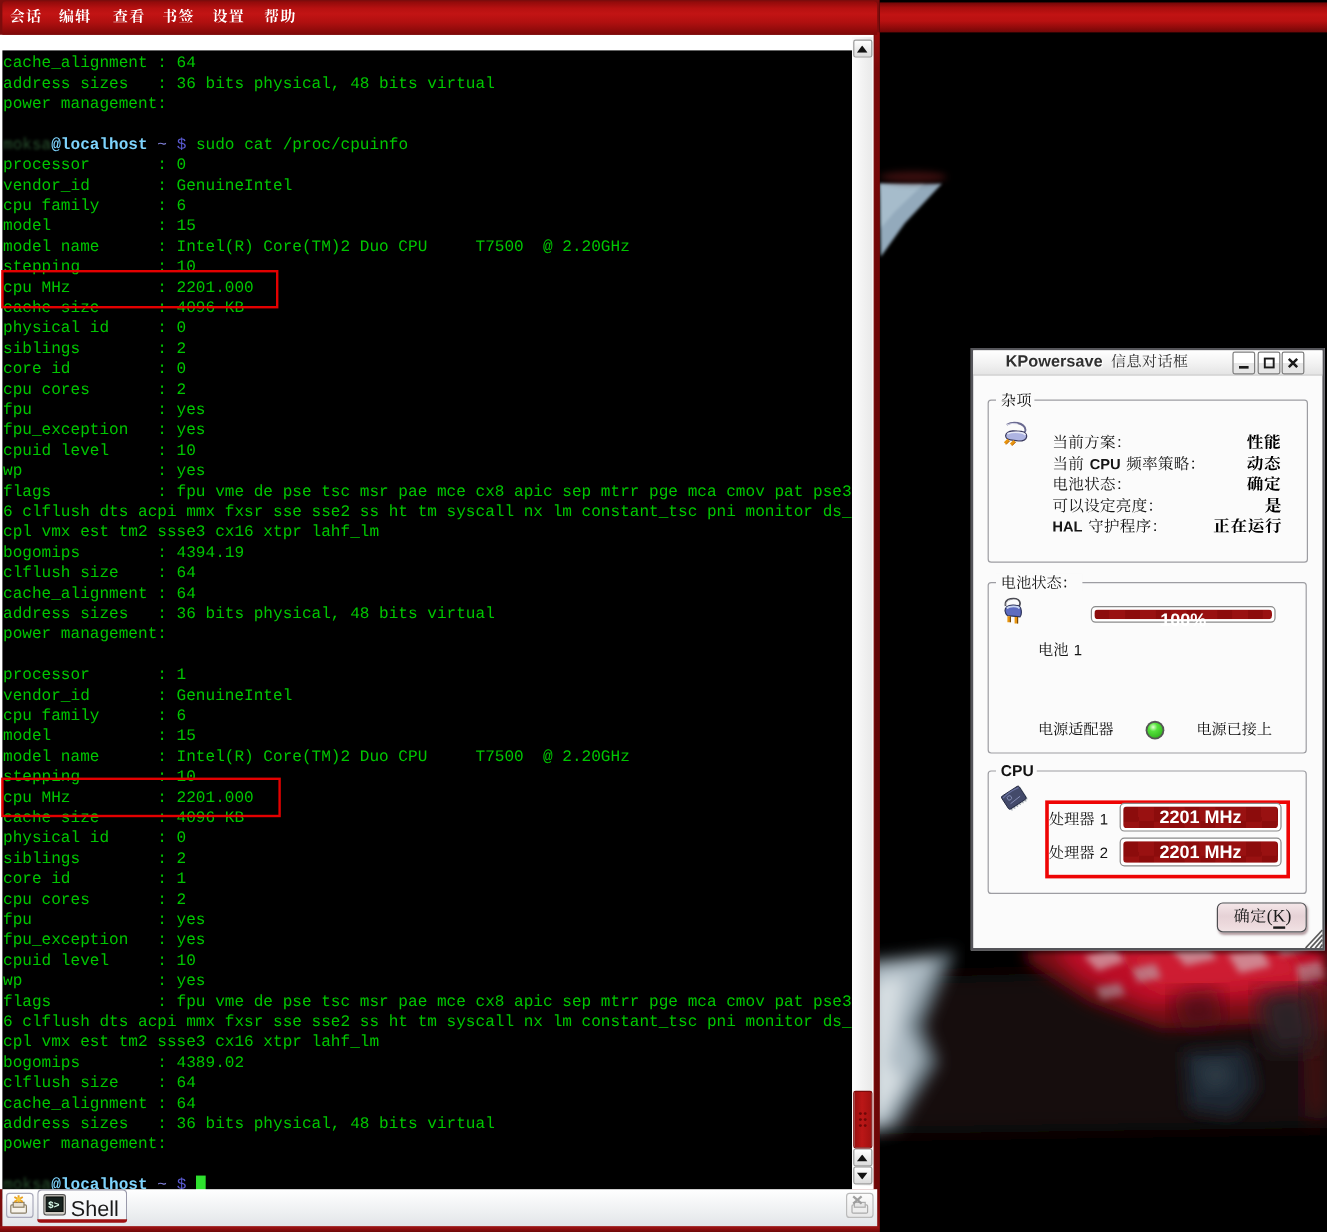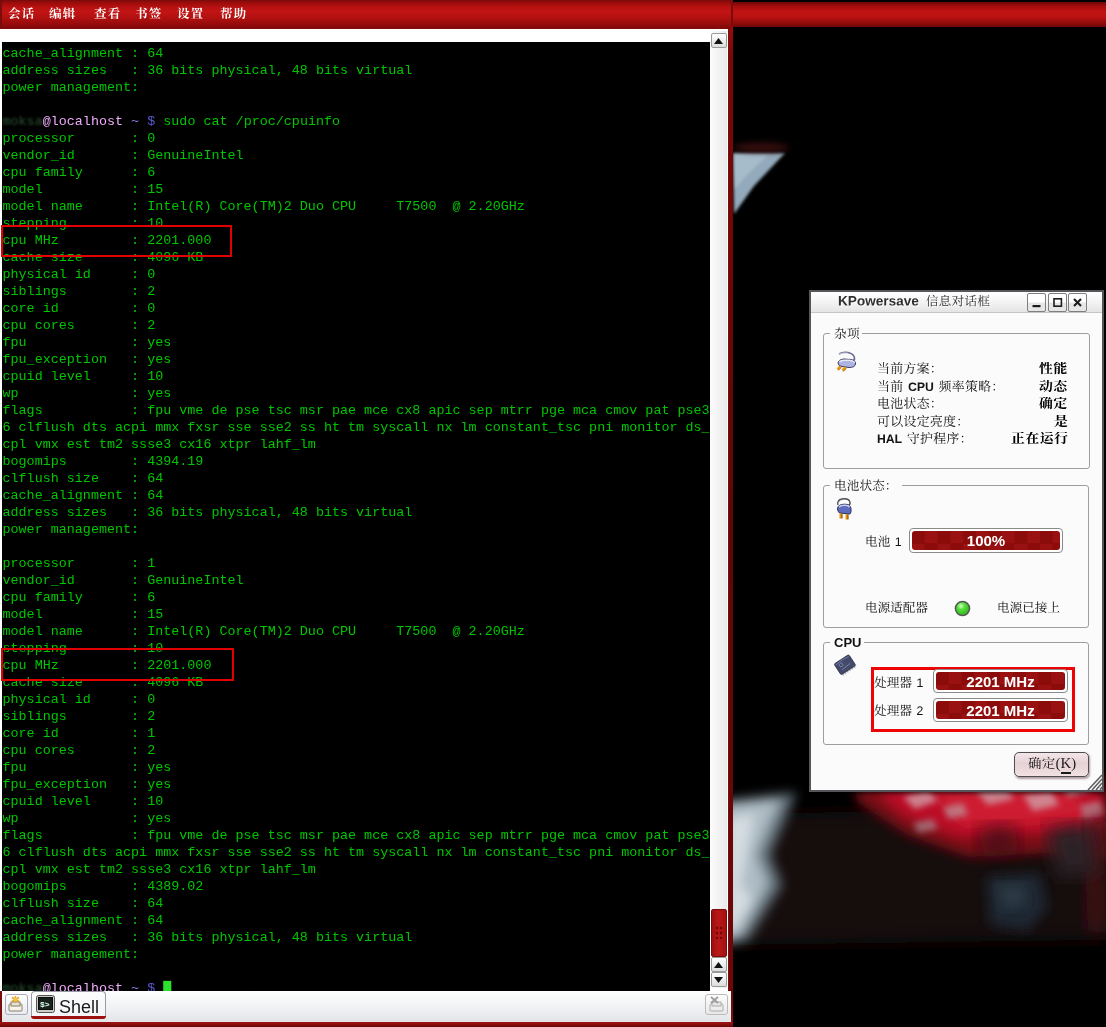--- a/index.html
+++ b/index.html
@@ -12,21 +12,21 @@
 
 #kwin{position:absolute;left:0;top:0;width:733px;height:1027px;background:#7c0c0c}
 #menubar{position:absolute;left:2px;top:1px;width:729px;height:28px;border-radius:3px 3px 0 0;
  background:linear-gradient(#8e0a0a 0%,#b81111 22%,#c21414 38%,#b11010 62%,#920b0b 85%,#7d0808 100%)}
 #termframe{position:absolute;left:0px;top:29px;width:728px;height:962px;background:#fff}
 #rborder{position:absolute;left:729px;top:27px;width:4px;height:995px;background:linear-gradient(#9a0c0c 0%,#7a0808 3%,#600606 50%,#6e0707 97%,#8c0c0c 100%)}
 #term{position:absolute;left:2px;top:42px;width:708px;height:957px;background:#000;overflow:hidden}
 #term pre{position:absolute;left:0.5px;top:3px;font-family:"Liberation Mono",monospace;
  font-size:13.4px;line-height:17px;color:#00c600}
 .ru{color:#2a5430;filter:blur(1.2px)}
-.rg{color:#f0abfc;font-weight:normal}
+.rg{color:#7dd3fc;font-weight:bold}
 .rt{color:#8080d8}
 .rd{color:#5a5ad2}
 .cur{color:#2ee02e}
 .redbox{position:absolute;border:2px solid #e30000}
 
 #sbar{position:absolute;left:710px;top:31px;width:17px;height:957px;background:linear-gradient(90deg,#fcfcfc,#e9e9e9)}
 .sbtn{position:absolute;left:710.5px;width:16px;height:15px;border:1px solid #9a9a9a;border-radius:2px;
  background:linear-gradient(#ffffff,#dcdcdc);color:#111;text-align:center}
 .sbtn svg{display:block;margin:4px auto 0}
 #sthumb{position:absolute;left:710.5px;top:909px;width:16px;height:48px;border:1px solid #7c0a0a;border-radius:2px;
@@ -301,21 +301,21 @@
     </svg>
 <svg style="position:absolute;left:877px;top:432px;" width="98" height="15" viewBox="0 0 98 15">
       <path transform="translate(0 11)" d="M6.2 0V-3.6H2.6V0H0.8V-8.4H2.6V-5.1H6.2V-8.4H8V0Z M15.6 0 14.8 -2.1H11.6L10.9 0H9.1L12.2 -8.4H14.2L17.3 0ZM13.2 -7.1 13.2 -7Q13.1 -6.8 13 -6.5Q13 -6.2 12 -3.5H14.4L13.6 -5.9L13.3 -6.7Z M18.4 0V-8.4H20.2V-1.4H24.7V0Z M35.4 -10.9 35.3 -10.8C35.8 -10.4 36.2 -9.7 36.3 -9.1C37.2 -8.4 38 -10.3 35.4 -10.9ZM32.8 -4.6 32.6 -4.5C33.3 -3.8 34.2 -2.7 34.3 -1.7C35.4 -1 36.1 -3.3 32.8 -4.6ZM32 -9.5 31.7 -9.5C31.8 -8.7 31.3 -7.9 30.8 -7.6C30.5 -7.5 30.3 -7.2 30.4 -6.9C30.6 -6.6 31.1 -6.6 31.4 -6.8C31.8 -7.1 32.1 -7.6 32.1 -8.4H40.6C40.5 -8 40.2 -7.3 40 -6.9L40.2 -6.8C40.7 -7.2 41.3 -7.8 41.7 -8.3C42 -8.3 42.1 -8.3 42.2 -8.4L41.2 -9.4L40.6 -8.8H32.1C32.1 -9 32 -9.3 32 -9.5ZM39 -7.7 37.6 -7.8V-5.6H30.9L31 -5.2H37.6V-0.4C37.6 -0.1 37.6 -0 37.3 -0C36.9 -0 35.1 -0.2 35.1 -0.2V0C35.9 0.1 36.3 0.2 36.6 0.4C36.8 0.5 36.9 0.8 36.9 1.1C38.3 0.9 38.5 0.4 38.5 -0.3V-5.2H41.5C41.7 -5.2 41.9 -5.2 41.9 -5.4C41.4 -5.8 40.7 -6.4 40.7 -6.4L40.1 -5.6H38.5V-7.3C38.8 -7.4 38.9 -7.5 39 -7.7Z M50.9 -11 50.7 -10.9C51.2 -10.4 51.8 -9.6 51.9 -8.9C52.7 -8.3 53.5 -10.1 50.9 -11ZM54.1 -5.4H49.6L49.6 -6.1V-8.2H54.1ZM48.8 -8.7V-6.1C48.8 -3.7 48.5 -1.2 46.8 0.9L47 1.1C49 -0.6 49.5 -3 49.6 -5H54.1V-4.1H54.2C54.5 -4.1 54.9 -4.3 54.9 -4.4V-8.1C55.2 -8.1 55.4 -8.2 55.5 -8.3L54.4 -9.1L54 -8.6H49.8L48.8 -9ZM47.4 -8.7 46.9 -7.9H46.3V-10.4C46.6 -10.5 46.8 -10.6 46.8 -10.8L45.5 -10.9V-7.9H43.5L43.6 -7.6H45.5V-4.7C44.6 -4.4 43.9 -4.1 43.5 -4L44 -3C44.1 -3 44.2 -3.1 44.2 -3.3L45.5 -4V-0.4C45.5 -0.2 45.4 -0.1 45.2 -0.1C44.9 -0.1 43.5 -0.2 43.5 -0.2V0C44.1 0.1 44.4 0.2 44.6 0.4C44.8 0.5 44.9 0.7 44.9 1C46.2 0.9 46.3 0.4 46.3 -0.3V-4.4L48.3 -5.6L48.3 -5.7L46.3 -5V-7.6H48C48.2 -7.6 48.3 -7.6 48.4 -7.8C48 -8.2 47.4 -8.7 47.4 -8.7Z M60.7 0.2 60.8 0.5H68.5C68.7 0.5 68.8 0.5 68.8 0.3C68.4 -0.1 67.7 -0.6 67.7 -0.6L67.1 0.2H65.2V-2.1H67.9C68.1 -2.1 68.2 -2.2 68.3 -2.3C67.9 -2.7 67.2 -3.2 67.2 -3.2L66.6 -2.5H65.2V-4.5H68.1C68.3 -4.5 68.4 -4.6 68.5 -4.7C68 -5.1 67.4 -5.6 67.4 -5.6L66.8 -4.9H61.4L61.5 -4.5H64.3V-2.5H61.5L61.6 -2.1H64.3V0.2ZM62 -10V-5.8H62.1C62.5 -5.8 62.8 -6 62.8 -6.1V-6.5H66.8V-6H66.9C67.2 -6 67.6 -6.2 67.6 -6.3V-9.5C67.8 -9.5 68 -9.6 68.1 -9.8L67.1 -10.5L66.7 -10H62.9L62 -10.4ZM62.8 -6.9V-9.6H66.8V-6.9ZM60.5 -10.9C59.7 -10.3 58 -9.6 56.7 -9.2L56.7 -9C57.4 -9.1 58.2 -9.2 58.8 -9.4V-7.1H56.7L56.8 -6.7H58.7C58.3 -5 57.6 -3.2 56.5 -1.8L56.7 -1.6C57.6 -2.5 58.3 -3.4 58.8 -4.5V1H59C59.4 1 59.7 0.8 59.7 0.7V-5.6C60.1 -5.1 60.5 -4.5 60.7 -3.9C61.5 -3.3 62.1 -5 59.7 -6V-6.7H61.4C61.5 -6.7 61.7 -6.8 61.7 -6.9C61.3 -7.3 60.7 -7.8 60.7 -7.8L60.1 -7.1H59.7V-9.6C60.1 -9.7 60.6 -9.8 60.9 -10C61.2 -9.9 61.5 -9.9 61.6 -10Z M75.1 -10.9 75 -10.8C75.5 -10.4 76.1 -9.6 76.3 -9C77.3 -8.4 77.9 -10.3 75.1 -10.9ZM80.7 -9.7 80.1 -8.9H72.1L71.1 -9.3V-5.7C71.1 -3.4 71 -1 69.8 0.9L69.9 1C71.8 -0.9 72 -3.6 72 -5.7V-8.5H81.5C81.7 -8.5 81.8 -8.5 81.8 -8.7C81.4 -9.1 80.7 -9.7 80.7 -9.7ZM74.6 -6.5 74.5 -6.3C75.4 -6 76.6 -5.2 77.1 -4.6C77.6 -4.4 77.9 -4.9 77.3 -5.5C78.2 -5.9 79.4 -6.5 79.9 -7C80.2 -7 80.4 -7 80.5 -7.1L79.5 -8.1L78.9 -7.5H73.1L73.3 -7.1H78.8C78.3 -6.7 77.7 -6.1 77.1 -5.7C76.7 -6 75.9 -6.3 74.6 -6.5ZM77.2 -0.2V-4.1H80.2C79.9 -3.6 79.5 -2.9 79.2 -2.5L79.4 -2.4C79.9 -2.8 80.8 -3.5 81.2 -4C81.5 -4 81.6 -4 81.7 -4.1L80.7 -5.1L80.2 -4.5H72.4L72.5 -4.1H76.3V-0.2C76.3 -0 76.2 0.1 76 0.1C75.7 0.1 74.3 -0.1 74.3 -0.1V0.1C74.9 0.2 75.3 0.3 75.5 0.4C75.6 0.6 75.7 0.8 75.8 1C77 0.9 77.2 0.5 77.2 -0.2Z M85.6 -0.4C86 -0.4 86.4 -0.8 86.4 -1.2C86.4 -1.7 86 -2 85.6 -2C85.1 -2 84.8 -1.7 84.8 -1.2C84.8 -0.8 85.1 -0.4 85.6 -0.4ZM85.6 -5.7C86 -5.7 86.4 -6 86.4 -6.4C86.4 -6.9 86 -7.2 85.6 -7.2C85.1 -7.2 84.8 -6.9 84.8 -6.4C84.8 -6 85.1 -5.7 85.6 -5.7Z" fill="#161616"></path>
     </svg>
 <svg style="position:absolute;left:1010.5px;top:432px" width="59" height="15" viewBox="0 0 59 15">
       <path transform="translate(0 11)" d="M2.4 -7.1V0.1H0.4L0.5 0.5H13C13.2 0.5 13.3 0.4 13.4 0.3C12.7 -0.3 11.6 -1.2 11.6 -1.2L10.6 0.1H8V-5.1H11.9C12.1 -5.1 12.3 -5.2 12.3 -5.3C11.7 -5.9 10.6 -6.7 10.6 -6.7L9.7 -5.5H8V-9.9H12.4C12.7 -9.9 12.8 -10 12.8 -10.2C12.2 -10.7 11.1 -11.6 11.1 -11.6L10.1 -10.3H1.1L1.2 -9.9H6.3V0.1H4.2V-6.5C4.5 -6.6 4.6 -6.7 4.7 -6.9Z M25.8 -10.1 24.9 -8.9H20.7C21 -9.6 21.2 -10.2 21.5 -10.8C21.8 -10.9 22 -11 22 -11.2L19.7 -11.8C19.5 -10.9 19.2 -9.9 18.8 -8.9H15.1L15.2 -8.5H18.7C17.8 -6.4 16.5 -4.3 14.7 -2.8L14.9 -2.7C15.7 -3.1 16.4 -3.6 17.1 -4.2V1.2H17.4C18 1.2 18.7 0.9 18.7 0.8V-5.3C19 -5.4 19.1 -5.5 19.1 -5.6L18.7 -5.8C19.4 -6.6 20 -7.6 20.5 -8.5H27.2C27.4 -8.5 27.6 -8.6 27.6 -8.7C26.9 -9.3 25.8 -10.1 25.8 -10.1ZM25.3 -5.7 24.4 -4.7H23.7V-7.4C24 -7.4 24.1 -7.5 24.1 -7.7L22 -7.9V-4.7H19.4L19.5 -4.3H22V-0H18.9L19 0.4H27.4C27.6 0.4 27.7 0.3 27.8 0.1C27.1 -0.4 26.1 -1.2 26.1 -1.2L25.2 -0H23.7V-4.3H26.5C26.7 -4.3 26.8 -4.3 26.9 -4.5C26.3 -5 25.3 -5.7 25.3 -5.7Z M39.7 -11.6 38.8 -10.4H34.2L34.3 -10H40.9C41.1 -10 41.3 -10.1 41.3 -10.2C40.7 -10.8 39.7 -11.6 39.7 -11.6ZM30 -11.4 29.8 -11.4C30.4 -10.6 31.1 -9.4 31.3 -8.4C32.8 -7.3 34.1 -10.3 30 -11.4ZM40.5 -8.7 39.5 -7.5H33.2L33.4 -7.1H36.3C35.9 -5.9 34.8 -4 34.1 -3.3C33.9 -3.2 33.6 -3.1 33.6 -3.1L34.2 -1.4C34.3 -1.4 34.4 -1.5 34.6 -1.7C36.8 -2.2 38.6 -2.8 39.9 -3.1C40.1 -2.6 40.2 -2.2 40.3 -1.7C42 -0.3 43.3 -3.8 38.7 -5.7L38.6 -5.7C39 -5 39.4 -4.2 39.8 -3.5C37.9 -3.3 36 -3.2 34.8 -3.1C35.9 -3.9 37.2 -5.2 37.9 -6.2C38.2 -6.1 38.3 -6.2 38.4 -6.4L36.8 -7.1H41.7C41.9 -7.1 42.1 -7.2 42.1 -7.3C41.5 -7.9 40.5 -8.7 40.5 -8.7ZM31 -1.5C30.4 -1.2 29.8 -0.8 29.3 -0.5L30.3 1.1C30.4 1 30.5 0.9 30.4 0.8C30.9 0.1 31.5 -0.9 31.8 -1.3C31.9 -1.5 32.1 -1.6 32.3 -1.3C33.4 0.2 34.6 0.9 37.4 0.9C38.7 0.9 40.2 0.9 41.2 0.9C41.3 0.2 41.6 -0.3 42.2 -0.4V-0.6C40.7 -0.5 39.4 -0.5 37.9 -0.5C35.1 -0.5 33.6 -0.8 32.5 -1.8V-6.1C32.9 -6.2 33.1 -6.3 33.2 -6.4L31.5 -7.7L30.8 -6.7H29.3L29.4 -6.3H31Z M46.8 -11.7C46.2 -10.6 45 -8.8 43.8 -7.7L43.9 -7.6C45.5 -8.3 47.1 -9.5 48.1 -10.4C48.4 -10.3 48.6 -10.4 48.7 -10.5ZM49.3 -10.3 49.4 -9.9H55.8C56 -9.9 56.1 -10 56.2 -10.1C55.6 -10.7 54.6 -11.4 54.6 -11.4L53.8 -10.3ZM47 -8.9C46.3 -7.4 44.9 -5.1 43.4 -3.7L43.6 -3.5C44.3 -3.9 45 -4.4 45.7 -5V1.2H46C46.6 1.2 47.3 0.9 47.3 0.8V-5.8C47.5 -5.8 47.7 -5.9 47.7 -6.1L47.1 -6.3C47.6 -6.7 48 -7.2 48.4 -7.6C48.7 -7.5 48.9 -7.6 48.9 -7.8ZM48.5 -7.1 48.6 -6.7H52.6V-0.9C52.6 -0.7 52.5 -0.6 52.3 -0.6C51.9 -0.6 49.8 -0.8 49.8 -0.8V-0.6C50.7 -0.5 51.1 -0.3 51.4 -0C51.7 0.2 51.8 0.6 51.9 1.1C53.9 1 54.3 0.2 54.3 -0.9V-6.7H56.3C56.4 -6.7 56.6 -6.8 56.6 -7C56.1 -7.5 55.1 -8.3 55.1 -8.3L54.2 -7.1Z" fill="#000"></path>
     </svg>
 <svg style="position:absolute;left:865px;top:535px;" width="39" height="15" viewBox="0 0 39 15">
       <path transform="translate(0 11)" d="M5.5 -5.7H2.4V-8.1H5.5ZM5.5 -5.3V-3.1H2.4V-5.3ZM6.4 -5.7V-8.1H9.7V-5.7ZM6.4 -5.3H9.7V-3.1H6.4ZM2.4 -2.1V-2.7H5.5V-0.5C5.5 0.4 6 0.6 7.3 0.6H9.1C11.7 0.6 12.3 0.5 12.3 0.1C12.3 -0.1 12.2 -0.2 11.8 -0.3L11.8 -2.3H11.6C11.5 -1.4 11.3 -0.6 11.2 -0.4C11.1 -0.3 11 -0.2 10.8 -0.2C10.5 -0.2 9.9 -0.2 9.1 -0.2H7.3C6.5 -0.2 6.4 -0.3 6.4 -0.7V-2.7H9.7V-2H9.8C10.1 -2 10.5 -2.2 10.5 -2.3V-8C10.8 -8 11 -8.1 11.1 -8.2L10.1 -9L9.6 -8.5H6.4V-10.2C6.7 -10.2 6.8 -10.4 6.8 -10.5L5.5 -10.7V-8.5H2.5L1.6 -8.9V-1.8H1.8C2.1 -1.8 2.4 -2 2.4 -2.1Z M14.2 -10.5 14.1 -10.4C14.7 -10 15.4 -9.3 15.6 -8.7C16.5 -8.2 17 -10.1 14.2 -10.5ZM13.3 -7.5 13.2 -7.4C13.7 -7 14.4 -6.4 14.6 -5.8C15.5 -5.3 16 -7.2 13.3 -7.5ZM14 -2.5C13.9 -2.5 13.4 -2.5 13.4 -2.5V-2.2C13.7 -2.2 13.9 -2.2 14.1 -2.1C14.3 -1.9 14.4 -0.9 14.2 0.4C14.3 0.8 14.4 1 14.6 1C15.1 1 15.3 0.7 15.3 0.2C15.4 -0.9 15 -1.4 15 -2C15 -2.3 15.1 -2.7 15.2 -3.1C15.4 -3.7 16.5 -6.7 17 -8.3L16.8 -8.4C14.5 -3.2 14.5 -3.2 14.3 -2.8C14.2 -2.5 14.1 -2.5 14 -2.5ZM23.2 -7.9 21.2 -7.2V-10C21.6 -10 21.7 -10.2 21.7 -10.4L20.5 -10.5V-6.9L18.6 -6.1V-8.8C18.9 -8.9 19 -9 19 -9.2L17.8 -9.3V-5.9L16.3 -5.3L16.5 -5L17.8 -5.4V-0.5C17.8 0.4 18.2 0.6 19.5 0.6L21.6 0.7C24.4 0.7 25 0.5 25 0C25 -0.1 24.9 -0.2 24.6 -0.3L24.5 -2.2H24.4C24.2 -1.3 24 -0.6 23.9 -0.4C23.8 -0.3 23.7 -0.2 23.5 -0.2C23.2 -0.2 22.5 -0.2 21.6 -0.2H19.6C18.7 -0.2 18.6 -0.3 18.6 -0.7V-5.7L20.5 -6.5V-1.4H20.6C20.9 -1.4 21.2 -1.5 21.2 -1.7V-6.8L23.4 -7.6C23.3 -4.9 23.2 -3.6 23 -3.4C22.9 -3.3 22.9 -3.3 22.7 -3.3C22.5 -3.3 22 -3.3 21.7 -3.4L21.6 -3.1C21.9 -3.1 22.3 -3 22.4 -2.9C22.5 -2.8 22.5 -2.5 22.5 -2.3C22.9 -2.3 23.3 -2.4 23.6 -2.7C24 -3.1 24.1 -4.4 24.1 -7.5C24.4 -7.5 24.5 -7.6 24.6 -7.7L23.7 -8.4L23.2 -7.9H23.3Z M30.7 0V-0.9H32.9V-7.6L30.9 -6.2V-7.2L33 -8.6H34V-0.9H36.1V0Z" fill="#161616"></path>
     </svg>
-<div class="bar" style="left:909px;top:528px;width:154px;height:25px">
+<div class="bar" style="left:909px;top:505px;width:154px;height:14px">
       <div class="fill"></div>
       <div class="txt" style="top:3px">100%</div>
     </div>
 <svg style="position:absolute;left:865px;top:601px;" width="65" height="15" viewBox="0 0 65 15">
       <path transform="translate(0 11)" d="M5.5 -5.7H2.4V-8H5.5ZM5.5 -5.3V-3.1H2.4V-5.3ZM6.3 -5.7V-8H9.6V-5.7ZM6.3 -5.3H9.6V-3.1H6.3ZM2.4 -2.1V-2.7H5.5V-0.5C5.5 0.4 5.9 0.6 7.2 0.6H9C11.6 0.6 12.2 0.5 12.2 0.1C12.2 -0.1 12.1 -0.2 11.8 -0.3L11.7 -2.3H11.6C11.4 -1.4 11.2 -0.6 11.1 -0.4C11 -0.3 10.9 -0.2 10.7 -0.2C10.5 -0.2 9.9 -0.2 9 -0.2H7.2C6.5 -0.2 6.3 -0.3 6.3 -0.7V-2.7H9.6V-2H9.8C10 -2 10.4 -2.2 10.5 -2.3V-7.9C10.7 -8 10.9 -8 11 -8.1L10 -8.9L9.5 -8.4H6.3V-10.1C6.7 -10.1 6.8 -10.3 6.8 -10.4L5.5 -10.6V-8.4H2.5L1.6 -8.8V-1.8H1.7C2.1 -1.8 2.4 -2 2.4 -2.1Z M20.2 -2.4 19.1 -2.9C18.7 -1.9 17.9 -0.6 17.1 0.2L17.2 0.4C18.3 -0.3 19.2 -1.4 19.8 -2.2C20.1 -2.2 20.2 -2.2 20.2 -2.4ZM22.3 -2.7 22.1 -2.6C22.8 -2 23.7 -0.8 23.9 0C24.8 0.7 25.4 -1.3 22.3 -2.7ZM13.9 -2.6C13.7 -2.6 13.3 -2.6 13.3 -2.6V-2.3C13.6 -2.3 13.8 -2.2 13.9 -2.1C14.2 -1.9 14.3 -0.9 14.1 0.4C14.1 0.8 14.3 1 14.5 1C14.9 1 15.2 0.6 15.2 0.1C15.2 -0.9 14.9 -1.5 14.9 -2.1C14.9 -2.4 14.9 -2.8 15.1 -3.2C15.2 -3.8 16.1 -6.7 16.6 -8.2L16.4 -8.3C14.4 -3.3 14.4 -3.3 14.2 -2.8C14.1 -2.6 14 -2.6 13.9 -2.6ZM13.2 -7.6 13.1 -7.5C13.6 -7.1 14.2 -6.5 14.4 -6C15.3 -5.5 15.8 -7.3 13.2 -7.6ZM14 -10.5 13.9 -10.3C14.4 -10 15.1 -9.3 15.3 -8.8C16.2 -8.3 16.7 -10.1 14 -10.5ZM23.7 -10.3 23.1 -9.6H17.8L16.9 -10V-6.6C16.9 -4.1 16.7 -1.4 15.3 0.8L15.5 0.9C17.5 -1.2 17.7 -4.3 17.7 -6.6V-9.2H20.6C20.5 -8.7 20.4 -8.1 20.3 -7.7H19.4L18.5 -8.1V-3.1H18.7C19 -3.1 19.3 -3.3 19.3 -3.4V-3.7H20.8V-0.3C20.8 -0.1 20.7 -0 20.5 -0C20.3 -0 19.2 -0.1 19.2 -0.1V0.1C19.7 0.2 20 0.3 20.1 0.4C20.3 0.5 20.3 0.7 20.4 1C21.4 0.9 21.6 0.4 21.6 -0.2V-3.7H23V-3.3H23.2C23.4 -3.3 23.8 -3.4 23.8 -3.5V-7.2C24.1 -7.2 24.3 -7.3 24.3 -7.4L23.4 -8.2L22.9 -7.7H20.7C21 -8 21.2 -8.3 21.4 -8.6C21.7 -8.7 21.8 -8.8 21.9 -8.9L20.8 -9.2H24.4C24.6 -9.2 24.7 -9.2 24.7 -9.4C24.3 -9.8 23.7 -10.3 23.7 -10.3ZM23 -7.3V-5.9H19.3V-7.3ZM19.3 -4.1V-5.5H23V-4.1Z M26.5 -10.4 26.4 -10.3C26.9 -9.6 27.7 -8.5 27.9 -7.6C28.8 -7 29.4 -8.9 26.5 -10.4ZM36.3 -8 35.7 -7.2H33.6V-9.2C34.4 -9.3 35.2 -9.5 35.9 -9.7C36.2 -9.5 36.4 -9.5 36.6 -9.6L35.6 -10.5C34.3 -10 31.8 -9.3 29.7 -9L29.7 -8.8C30.7 -8.8 31.8 -8.9 32.7 -9.1V-7.2H29.2L29.3 -6.8H32.7V-4.9H31.2L30.3 -5.3V-0.8H30.5C30.8 -0.8 31.1 -1 31.1 -1.1V-1.6H35.2V-0.9H35.3C35.6 -0.9 36 -1.1 36 -1.2V-4.3C36.3 -4.4 36.5 -4.5 36.6 -4.6L35.6 -5.4L35.1 -4.9H33.6V-6.8H37.1C37.3 -6.8 37.4 -6.9 37.4 -7C37 -7.4 36.3 -8 36.3 -8ZM35.2 -4.5V-2H31.1V-4.5ZM27.5 -1.6C27 -1.2 26.2 -0.5 25.7 -0.2L26.5 0.8C26.6 0.7 26.6 0.6 26.5 0.5C26.9 -0.1 27.6 -1 27.8 -1.4C28 -1.5 28.1 -1.6 28.2 -1.4C29.4 0.1 30.6 0.6 33 0.6C34.3 0.6 35.5 0.6 36.6 0.6C36.7 0.2 36.9 -0.1 37.3 -0.2V-0.3C35.8 -0.3 34.7 -0.3 33.3 -0.3C30.9 -0.3 29.6 -0.5 28.4 -1.7C28.4 -1.8 28.3 -1.8 28.3 -1.8V-5.8C28.6 -5.9 28.8 -6 28.9 -6.1L27.8 -7L27.3 -6.3H25.7L25.7 -6H27.5Z M45 -6.2V-0.3C45 0.4 45.2 0.6 46.2 0.6H47.6C49.6 0.6 50 0.4 50 0C50 -0.1 50 -0.2 49.7 -0.3L49.7 -2.3H49.5C49.3 -1.5 49.2 -0.6 49.1 -0.4C49 -0.3 49 -0.2 48.8 -0.2C48.7 -0.2 48.2 -0.2 47.6 -0.2H46.4C45.9 -0.2 45.8 -0.3 45.8 -0.5V-5.9H48.3V-4.8H48.4C48.7 -4.8 49.1 -5 49.1 -5V-9.1C49.4 -9.2 49.6 -9.3 49.7 -9.4L48.6 -10.3L48.2 -9.7H44.9L45 -9.3H48.3V-6.2H45.9L45 -6.7ZM41.6 -9.3V-7.6H40.9V-9.3ZM38.7 -7.6V0.9H38.8C39.1 0.9 39.4 0.7 39.4 0.6V-0.2H43.2V0.7H43.3C43.6 0.7 43.9 0.5 44 0.4V-7.1C44.2 -7.1 44.4 -7.2 44.5 -7.3L43.5 -8.1L43.1 -7.6H42.3V-9.3H44.3C44.4 -9.3 44.6 -9.4 44.6 -9.5C44.2 -9.9 43.5 -10.4 43.5 -10.4L43 -9.7H38.3L38.4 -9.3H40.2V-7.6H39.5L38.7 -8ZM43.2 -2.3V-0.6H39.4V-2.3ZM43.2 -2.7H39.4V-3.7L39.5 -3.5C40.8 -4.4 40.9 -5.8 40.9 -6.7V-7.2H41.6V-4.7C41.6 -4.3 41.7 -4.2 42.2 -4.2H42.6C42.8 -4.2 43 -4.2 43.2 -4.2ZM43.2 -4.8H43.1C43.1 -4.8 43 -4.8 43 -4.8C42.9 -4.8 42.9 -4.8 42.8 -4.8C42.8 -4.8 42.7 -4.8 42.6 -4.8H42.4C42.3 -4.8 42.2 -4.8 42.2 -4.9V-7.2H43.2ZM39.4 -3.7V-7.2H40.2V-6.7C40.2 -5.8 40.2 -4.7 39.4 -3.7Z M58 -6.6C58.4 -6.3 58.8 -5.8 59 -5.4C59.8 -5 60.3 -6.4 58.2 -6.8V-7H60.5V-6.4H60.6C60.9 -6.4 61.3 -6.6 61.3 -6.6V-9.3C61.5 -9.3 61.8 -9.4 61.8 -9.5L60.8 -10.3L60.4 -9.8H58.2L57.4 -10.2V-6.5H57.5C57.7 -6.5 57.9 -6.6 58 -6.6ZM53 -6.3V-7H55.2V-6.6H55.3C55.5 -6.6 55.8 -6.7 55.9 -6.8C55.7 -6.3 55.4 -5.8 54.9 -5.3H51L51.1 -4.9H54.6C53.7 -3.9 52.5 -3 50.8 -2.3L50.9 -2.2C51.4 -2.3 51.9 -2.5 52.4 -2.7V1.1H52.5C52.8 1.1 53.1 0.9 53.1 0.8V0.2H55.2V0.7H55.3C55.6 0.7 56 0.5 56 0.4V-2.4C56.2 -2.4 56.4 -2.5 56.5 -2.6L55.5 -3.4L55.1 -2.9H53.2L53 -3C54.1 -3.6 55 -4.2 55.7 -4.9H57.8C58.4 -4.2 59.1 -3.5 60.2 -3L60.1 -2.9H58.1L57.3 -3.3V1H57.4C57.7 1 58 0.8 58 0.7V0.2H60.2V0.8H60.4C60.6 0.8 61 0.6 61 0.5V-2.4C61.2 -2.4 61.4 -2.5 61.5 -2.6L62.2 -2.4C62.3 -2.8 62.4 -3.1 62.7 -3.2L62.7 -3.3C60.6 -3.6 59.1 -4.1 58.1 -4.9H62.2C62.3 -4.9 62.4 -5 62.5 -5.1C62.1 -5.5 61.4 -6 61.4 -6L60.8 -5.3H56C56.2 -5.6 56.5 -5.9 56.6 -6.2C56.9 -6.2 57.1 -6.2 57.1 -6.4L56 -6.8L56 -9.3C56.2 -9.3 56.4 -9.4 56.5 -9.5L55.5 -10.3L55.1 -9.8H53L52.2 -10.2V-6.1H52.3C52.7 -6.1 53 -6.3 53 -6.3ZM60.2 -2.5V-0.2H58V-2.5ZM55.2 -2.5V-0.2H53.1V-2.5ZM60.5 -9.4V-7.4H58.2V-9.4ZM55.2 -9.4V-7.4H53V-9.4Z" fill="#161616"></path>
     </svg>
 <svg style="position:absolute;left:954px;top:600px" width="17" height="17" viewBox="0 0 17 17">
       <circle cx="8.5" cy="8.5" r="7.8" fill="#555"></circle>
       <circle cx="8.5" cy="8.5" r="6.3" fill="url(#ledg)"></circle>
       <defs>

